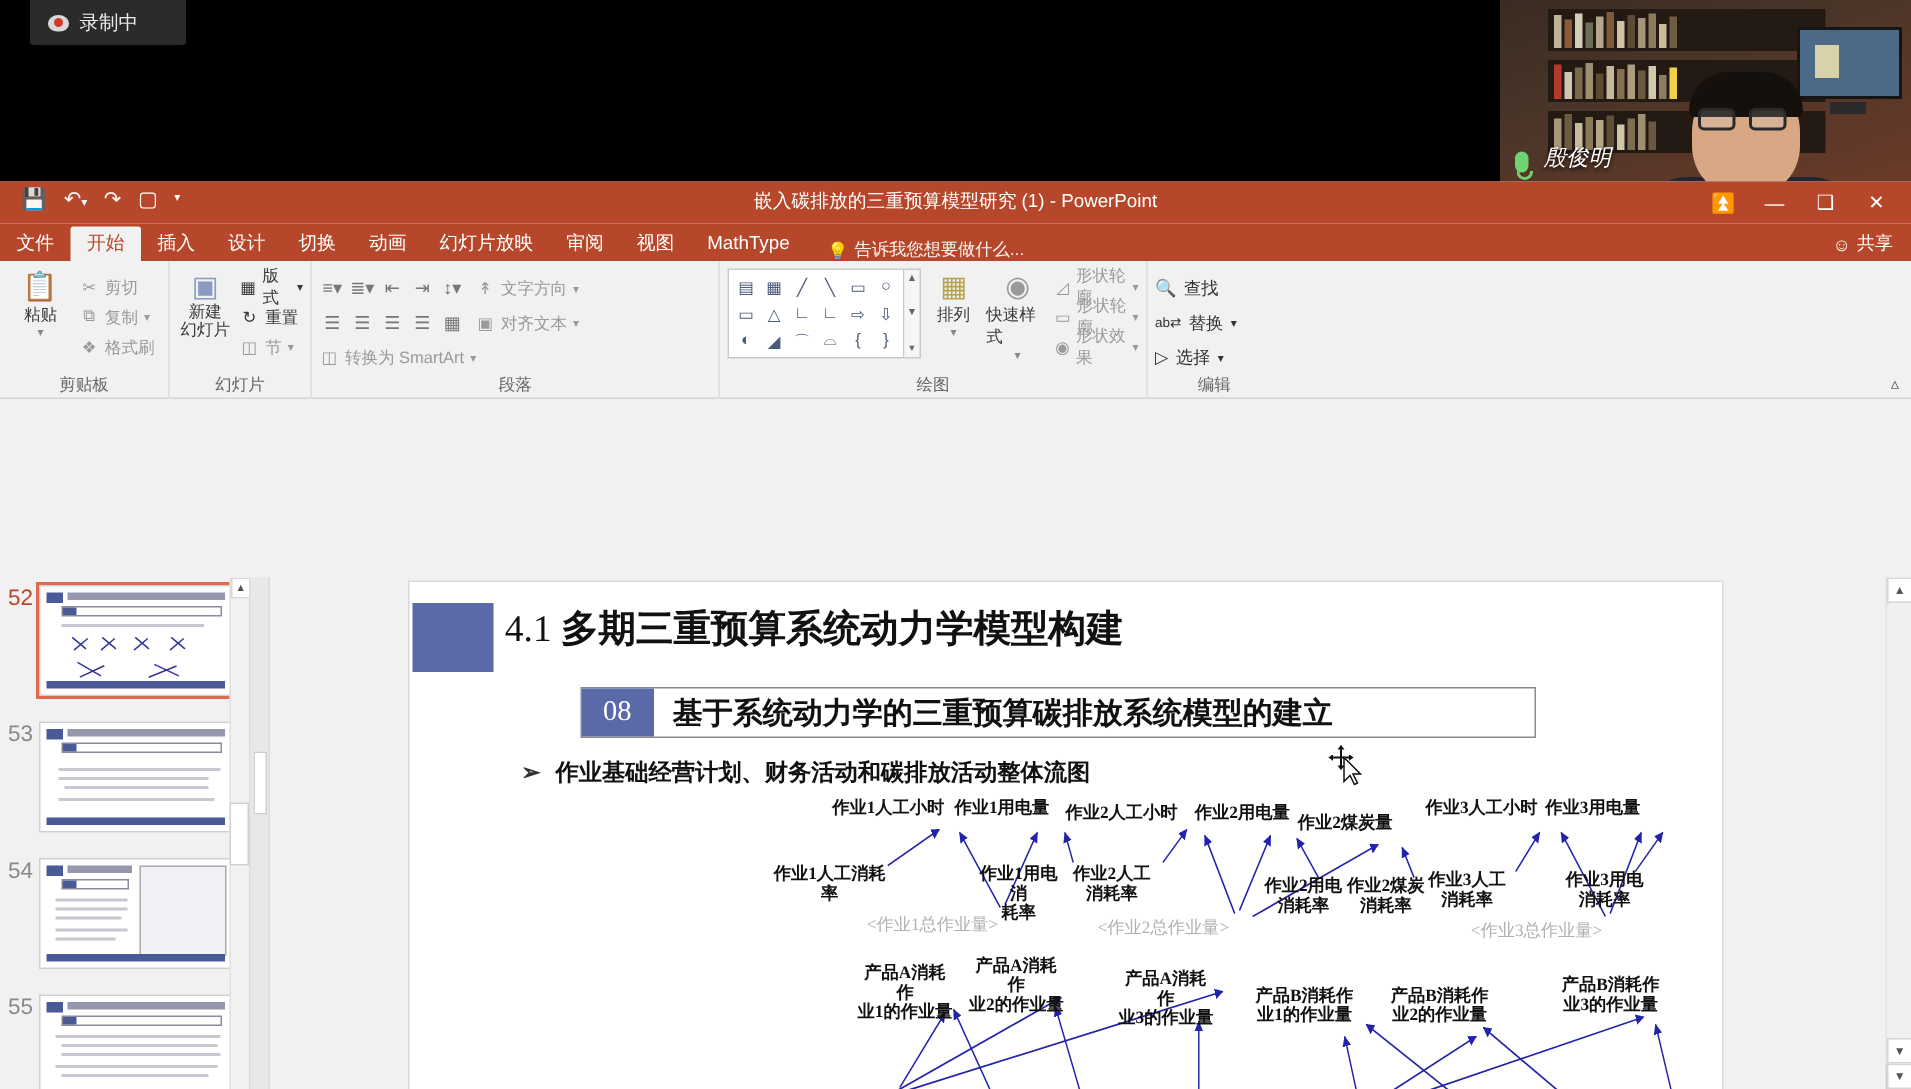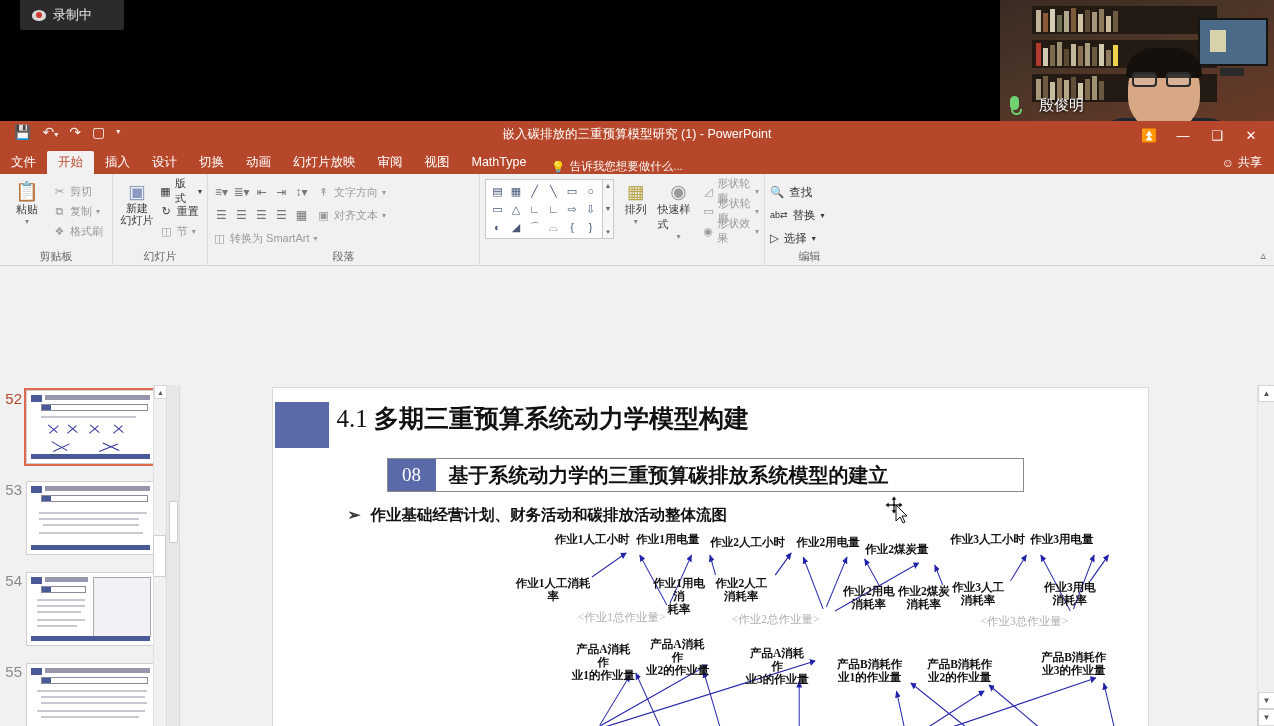--- a/index.html
+++ b/index.html
@@ -32,22 +32,22 @@
              background:#d8d2a8; }
   #mon-stand { position:absolute; right:30px; top:68px; width:24px; height:8px; background:#2a2a2a; }
   #face { position:absolute; left:128px; top:52px; width:72px; height:78px;
           background:#d7a883; border-radius:46% 46% 42% 42%; }
   #hair { position:absolute; left:126px; top:48px; width:76px; height:30px;
           background:#15100c; border-radius:42px 42px 6px 6px; }
   .glass { position:absolute; top:72px; width:25px; height:15px; border:2px solid #2a2a2a;
            border-radius:4px; background:rgba(220,230,240,.18); }
   #shoulders { position:absolute; left:96px; top:118px; width:140px; height:28px;
           background:#20262f; border-radius:40px 40px 0 0; }
-  #cam-name { position:absolute; left:10px; bottom:6px; display:flex; align-items:flex-start; gap:20px;
-          color:#fff; font-size:15px; text-shadow:0 1px 3px #000; }
+  #cam-name { position:absolute; left:10px; bottom:6px; display:flex; align-items:flex-end; gap:10px;
+          color:#fff; font-size:15px; text-shadow:0 1px 3px #000;font-style:italic; }
   #mic-icon { width:9px; height:14px; background:#6fd46f; border-radius:5px; position:relative; }
   #mic-icon::after{ content:""; position:absolute; left:1px; top:13px; width:7px; height:4px;
           border:2px solid #6fd46f; border-top:none; border-radius:0 0 6px 6px; }
   
   #ppt { position:absolute; left:0; top:121px; width:1274px; height:605px; background:#f1f1f1; }
   #titlebar { height:28px; background:#b7472a; position:relative; }
   #qat { position:absolute; left:14px; top:4px; display:flex; align-items:center; gap:11px;
          color:#fff; font-size:14px; }
   .qicon { color:#fff; opacity:.95; font-size:14px; line-height:1; cursor:default; }
   #win-title { position:absolute; left:0; right:0; top:5px; text-align:center;
@@ -409,20 +409,21 @@
             <span>形状轮廓</span>
             <span style="font-size:8px">▾</span>
           </div>
           <div class="smbtn">
             <span class="gly">◉</span>
             <span>形状效果</span>
             <span style="font-size:8px">▾</span>
           </div>
         </div>
       </div>
+      <div class="grp-label">绘图</div>
     </div>
 
     <div class="grp" style="width:90px">
       <div class="grp-body" style="flex-direction:column;padding-top:5px;gap:3px">
         <div class="edt">
           <span>🔍</span>
           <span>查找</span>
         </div>
         <div class="edt">
           <span style="font-size:9px">ab⇄</span>

